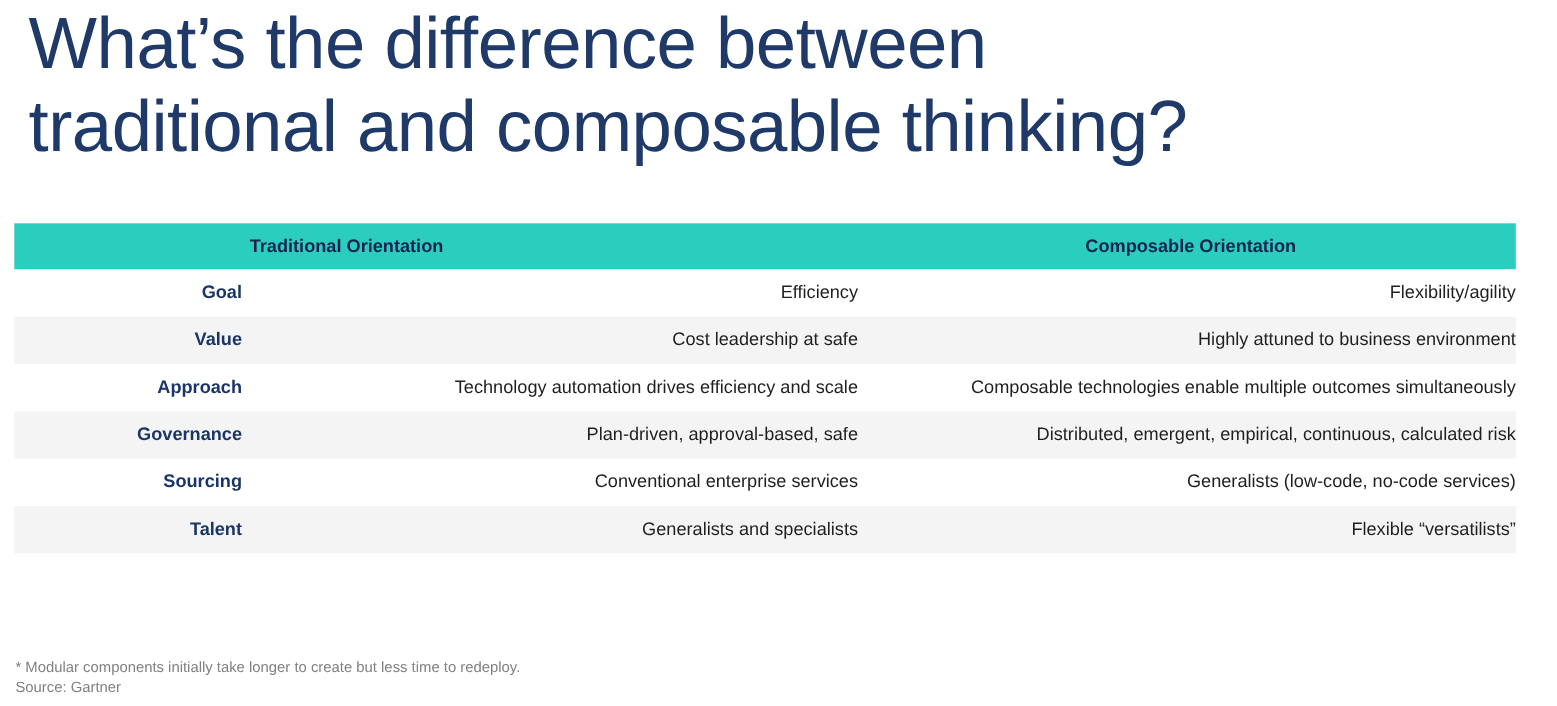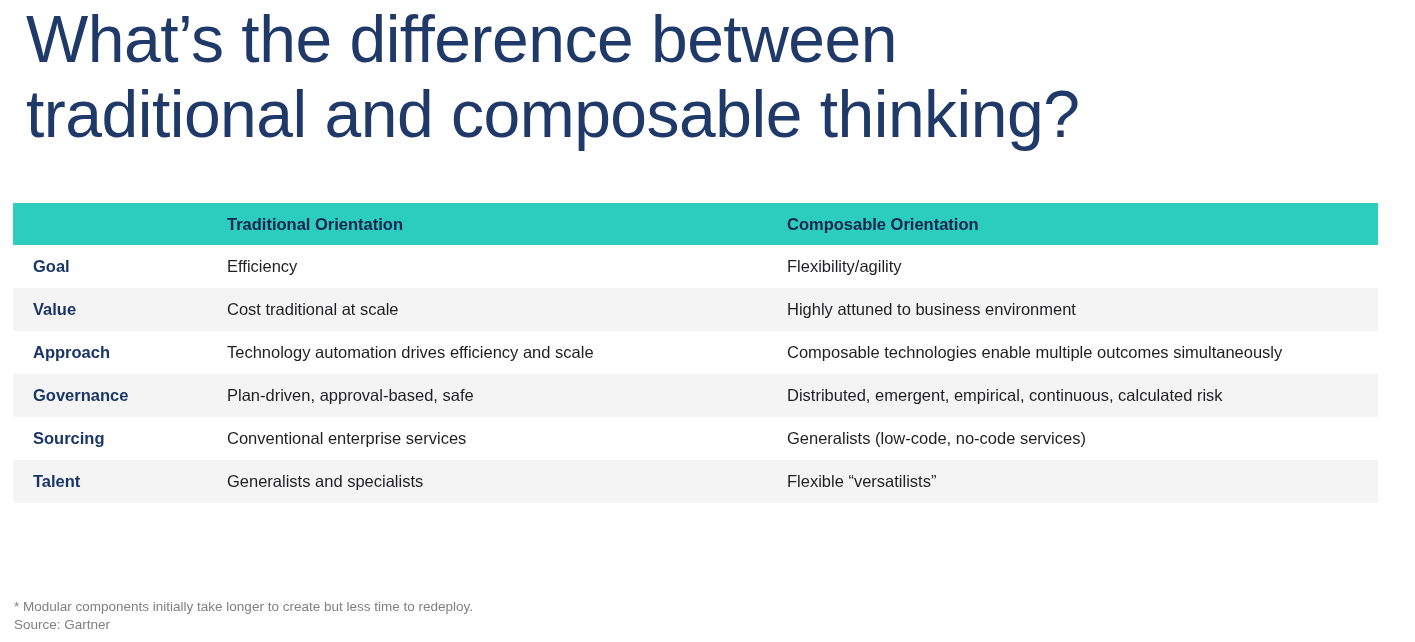--- a/index.html
+++ b/index.html
@@ -62,30 +62,31 @@
     text-align: left;
     vertical-align: middle;
     color: #16234f;
     font-size: 16.5px;
     font-weight: bold;
     padding: 0;
     height: 42px;
   }
   thead th.h-label { padding-left: 20px; }
   thead th.h-trad  { padding-left: 7px; }
-  thead th.h-comp  { padding-left: 7px; }
+  thead th.h-comp  { padding-left: 7px; text-align: center; }
 
   tbody tr.data-row { height: 43px; background: #ffffff; }
   tbody tr.data-row.striped { background: #f4f4f4; }
 
   tbody td {
     vertical-align: middle;
     padding: 0;
     height: 43px;
     font-size: 16.5px;
+    text-align: right;
   }
   td.cell-label {
     padding-left: 20px;
     color: #1a3668;
     font-weight: bold;
   }
   td.cell-trad, td.cell-comp {
     padding-left: 7px;
     color: #1f1f22;
     font-weight: normal;
@@ -127,21 +128,21 @@
         </tr>
       </thead>
       <tbody id="table-body">
           <tr class="data-row">
             <td class="cell-label">Goal</td>
             <td class="cell-trad">Efficiency</td>
             <td class="cell-comp">Flexibility/agility</td>
           </tr>
           <tr class="data-row striped">
             <td class="cell-label">Value</td>
-            <td class="cell-trad">Cost traditional at scale</td>
+            <td class="cell-trad">Cost leadership at safe</td>
             <td class="cell-comp">Highly attuned to business environment</td>
           </tr>
           <tr class="data-row">
             <td class="cell-label">Approach</td>
             <td class="cell-trad">Technology automation drives efficiency and scale</td>
             <td class="cell-comp">Composable technologies enable multiple outcomes simultaneously</td>
           </tr>
           <tr class="data-row striped">
             <td class="cell-label">Governance</td>
             <td class="cell-trad">Plan-driven, approval-based, safe</td>

